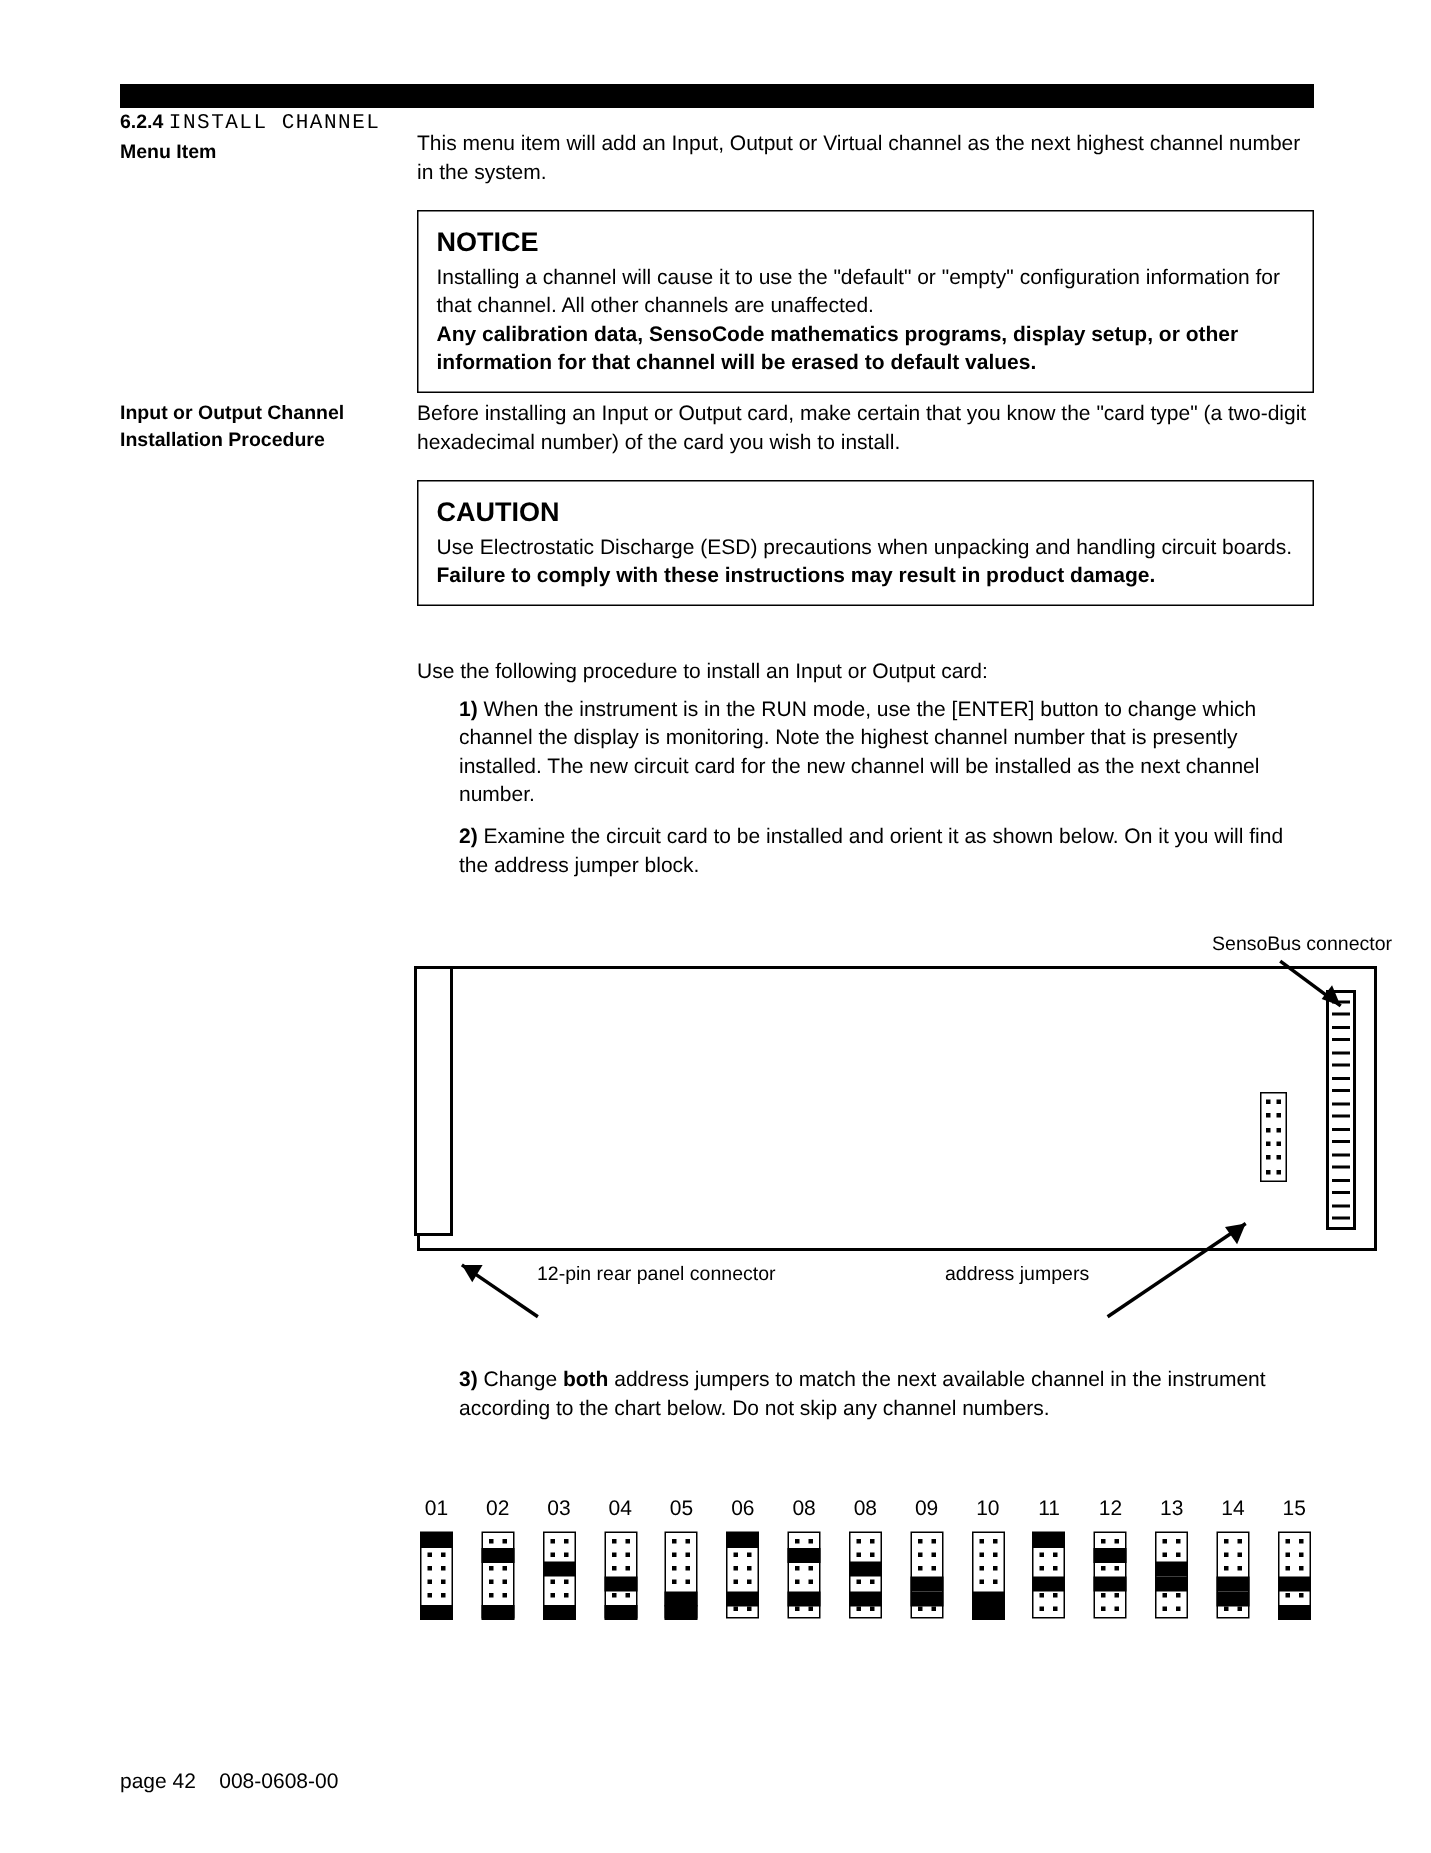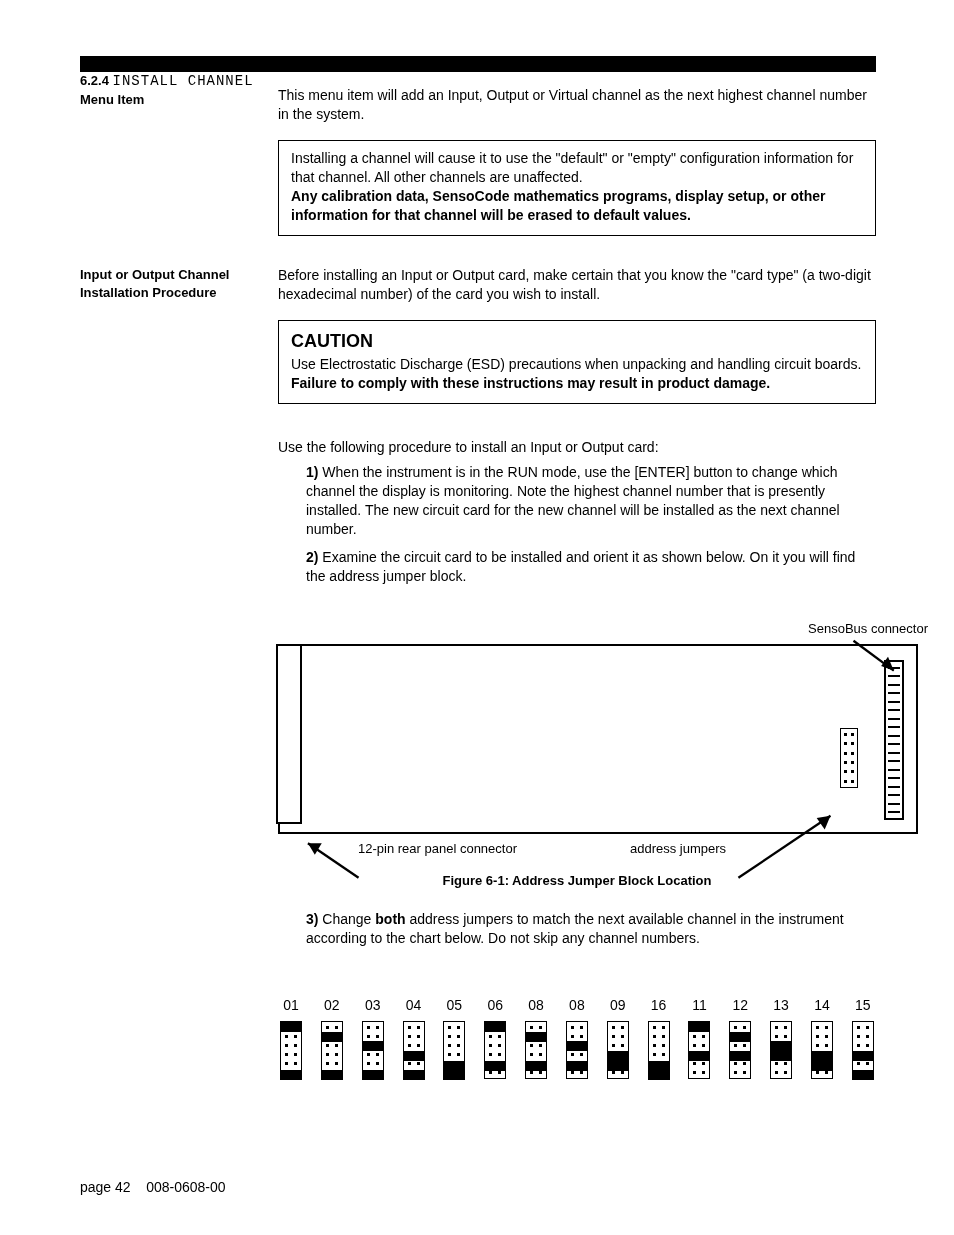--- a/index.html
+++ b/index.html
@@ -147,20 +147,21 @@
   <span>Input or Output Channel</span><br>
   <span>Installation Procedure</span>
 </div>
 
 <div class="main-col" style="top:86px">
   <p>This menu item will add an Input, Output or Virtual channel as the next highest channel number in the system.</p>
 </div>
 
 <div class="main-col" style="top:140px">
   <div class="notice-box">
+    <div class="box-title">NOTICE</div>
     <div>Installing a channel will cause it to use the "default" or "empty" configuration information for that channel.  All other channels are unaffected.</div>
     <div class="bold">Any calibration data, SensoCode mathematics programs, display setup, or other information for that channel will be erased to default values.</div>
   </div>
 </div>
 
 <div class="main-col" style="top:266px">
   <p>Before installing an Input or Output card, make certain that you know the "card type" (a two-digit hexadecimal number) of the card you wish to install.</p>
 </div>
 
 <div class="main-col" style="top:320px">
@@ -235,21 +236,20 @@
 
       <line class="arrow-line" x1="400" y1="224" x2="480" y2="170"></line>
       <polygon class="arrow-head" points="480,170 468,172 475,182"></polygon>
 
       <line class="arrow-line" x1="70" y1="224" x2="26" y2="194"></line>
       <polygon class="arrow-head" points="26,194 38,194 32,204"></polygon>
     </svg>
     <div class="fig1-label" style="bottom:-8px; left:80px;">12-pin rear panel connector</div>
     <div class="fig1-label" style="bottom:-8px; left:352px;">address jumpers</div>
   </div>
-  <div class="fig-caption" style="margin-top:22px">Figure 6-1: Address Jumper Block Location</div>
 </div>
 
 <div class="main-col" style="top:910px">
   <div class="step">
     <span class="bold">3)</span>
     <span>Change </span><span class="bold">both</span><span> address jumpers to match the next available channel in the instrument according to the chart below.  Do not skip any channel numbers.</span>
   </div>
 </div>
 
 <div class="main-col" style="top:980px">
@@ -419,21 +419,21 @@
           <span class="pin"></span>
           <span class="pin"></span>
           <span class="pin"></span>
           <span class="pin"></span>
           <span class="pin"></span>
           <div class="jon" style="top: 29px;"></div>
           <div class="jon" style="top: 38.6667px;"></div>
         </div>
       </div>
       <div class="jumper-col">
-        <div class="jumper-num">16</div>
+        <div class="jumper-num">10</div>
         <div class="jblock">
           <span class="pin"></span>
           <span class="pin"></span>
           <span class="pin"></span>
           <span class="pin"></span>
           <span class="pin"></span>
           <span class="pin"></span>
           <span class="pin"></span>
           <span class="pin"></span>
           <span class="pin"></span>

